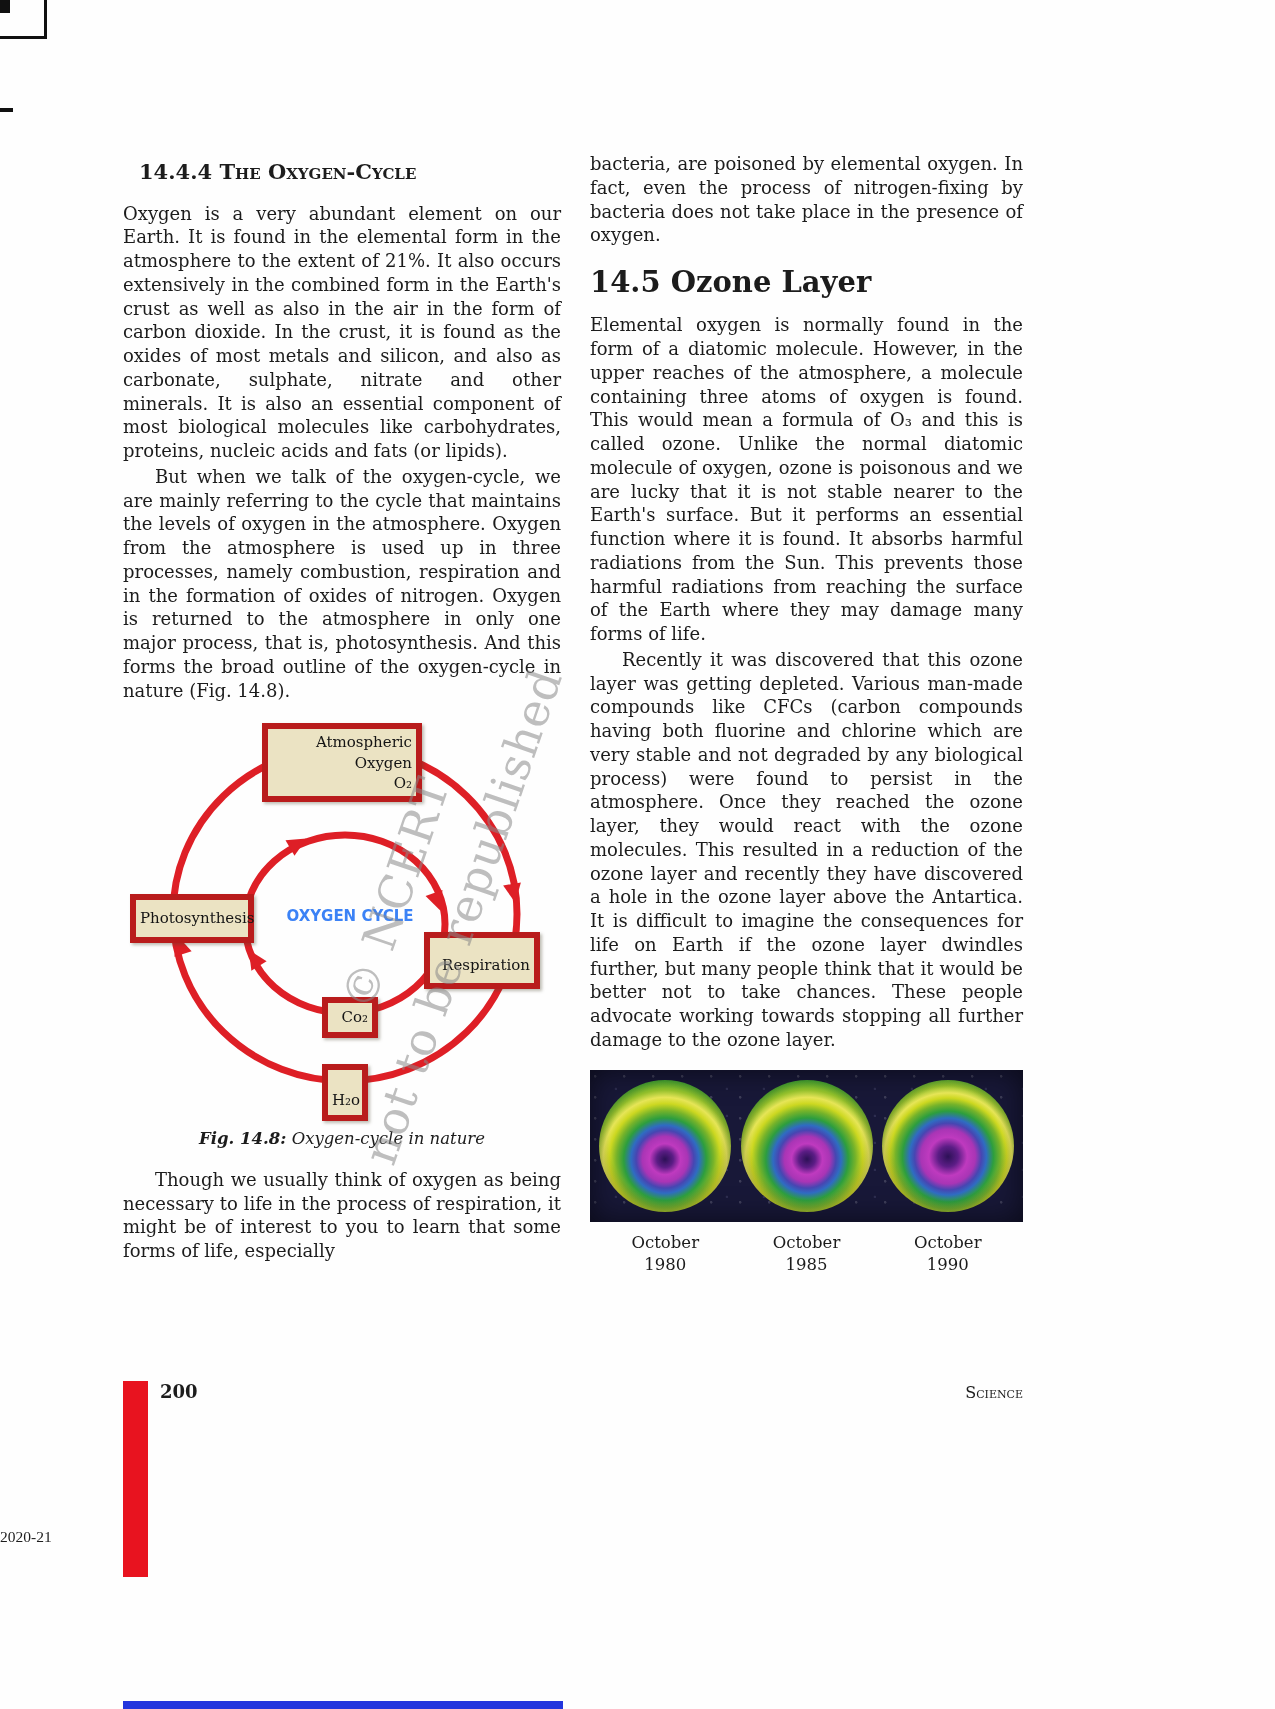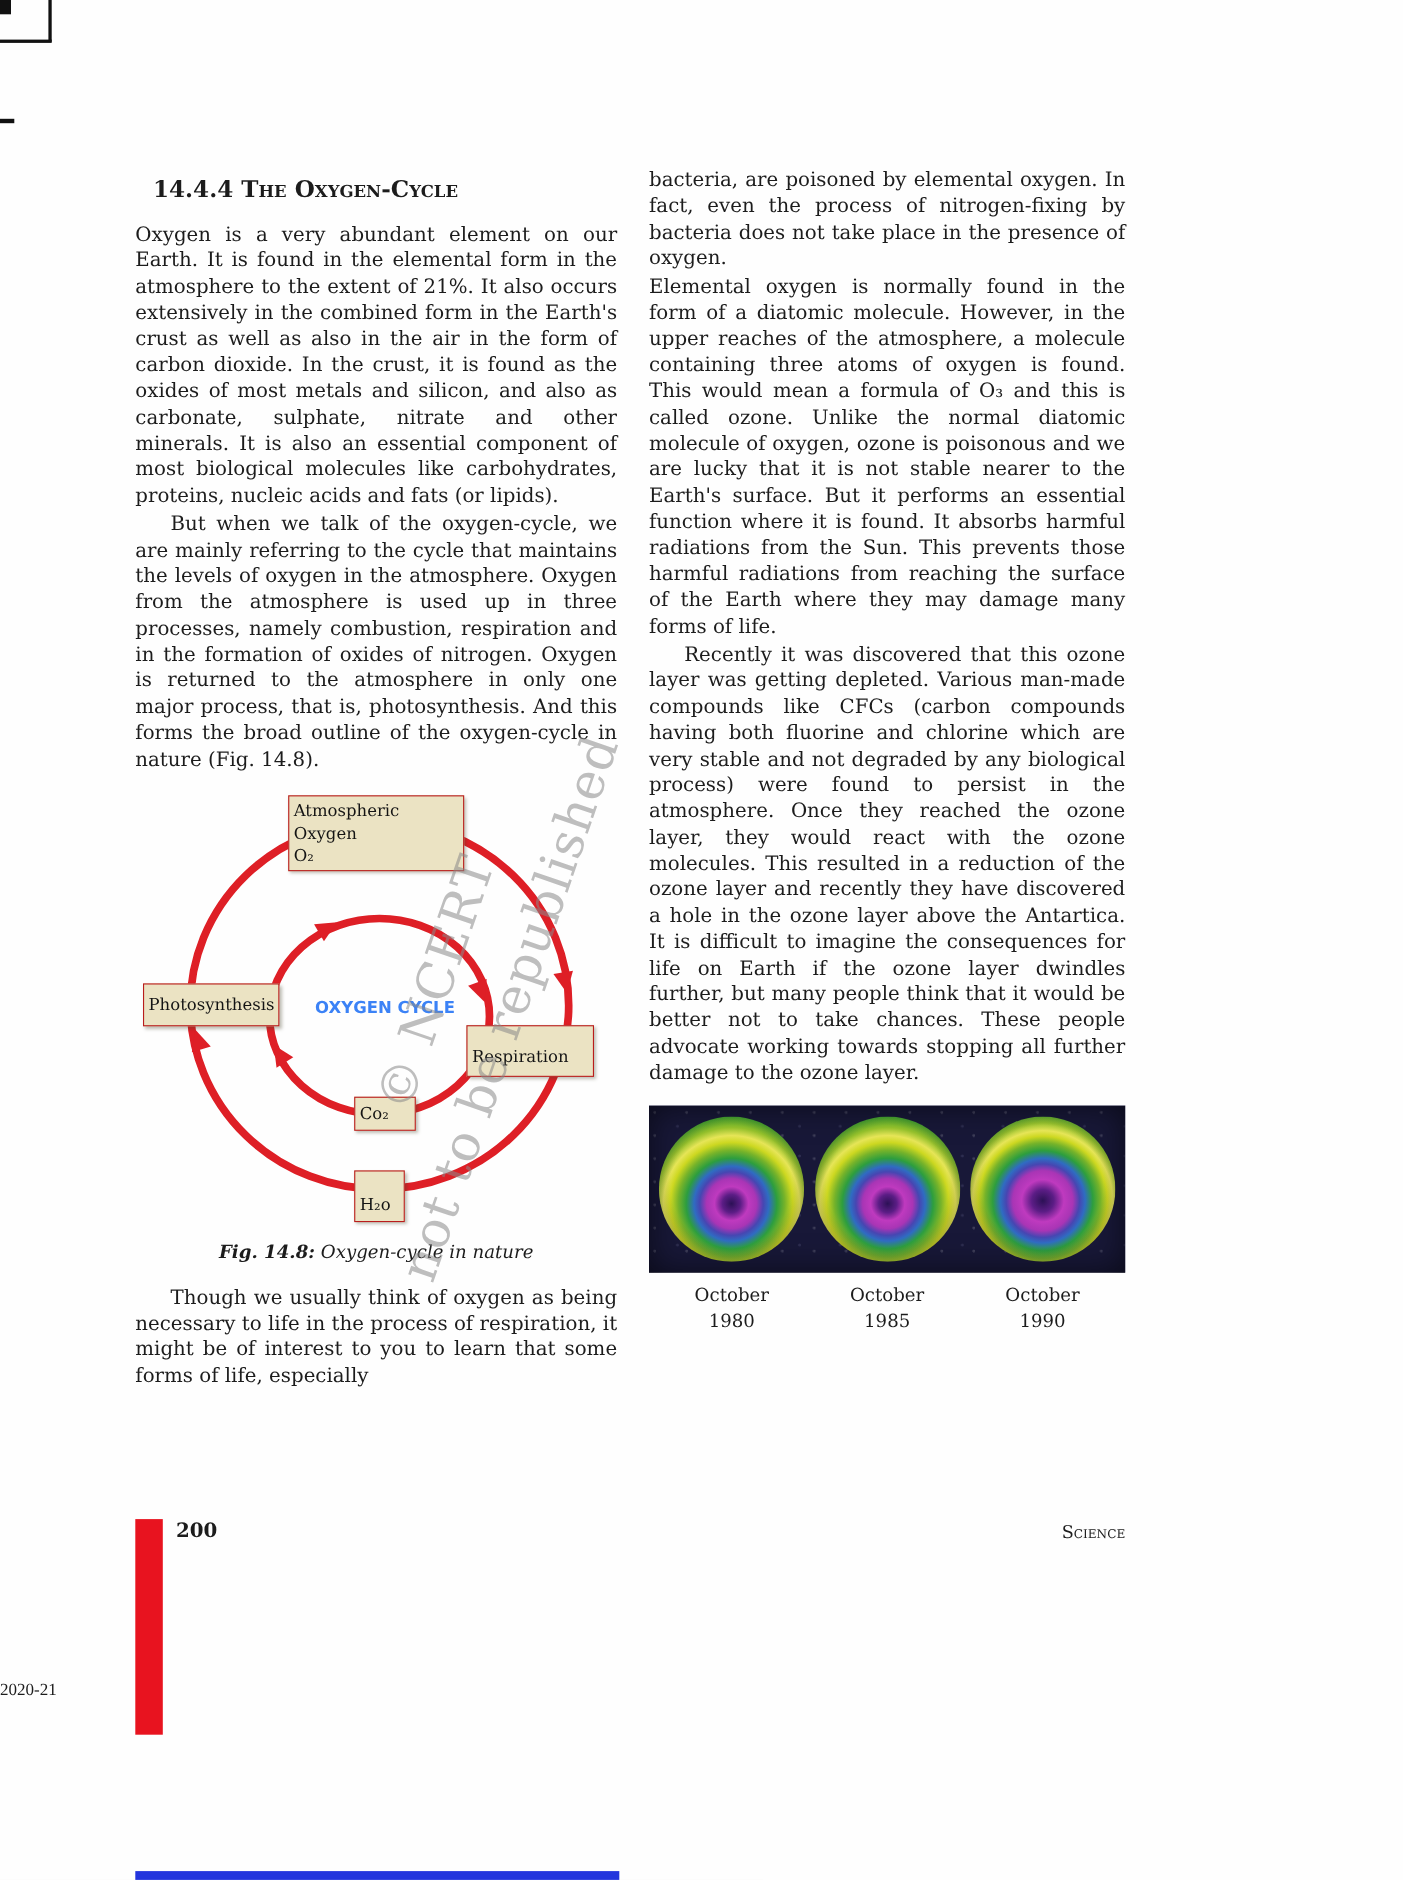--- a/index.html
+++ b/index.html
@@ -35,23 +35,23 @@
   .indent { text-indent:32px; }
 
   .h-sub { font-size:21px; font-weight:bold; margin:0 0 16px 16px; text-align:left; }
   .sc { font-variant:small-caps; }
   .h-main { font-size:29px; font-weight:bold; margin:16px 0 12px 0; text-align:left; }
 
   
   .diagram { position:relative; width:440px; height:402px; margin:18px 0 6px 0; }
   .diagram svg { position:absolute; left:0; top:0; }
   .dbox {
-    position:absolute; background:#ebe3c3; border:1px solid #b91c1c;
+    position:absolute; background:#ebe3c3; border:6px solid #b91c1c;
     box-shadow:2px 2px 3px rgba(70,65,40,.35);
-    text-align:left; font-size:15px; line-height:1.35; padding:3px 4px; color:#141414;
+    text-align:right; font-size:15px; line-height:1.35; padding:3px 4px; color:#141414;
   }
   .dbox-atm   { left:139px; top:3px;   width:160px; }
   .dbox-org   { left:145px; top:91px;  width:140px; }
   .dbox-photo { left:7px;   top:174px; width:124px; padding-top:8px; padding-bottom:8px; }
   .dbox-resp  { left:301px; top:176px; width:116px; padding-top:17px; padding-bottom:7px;margin-top:36px; }
   .dbox-co2   { left:199px; top:277px; width:56px; padding-top:4px; padding-bottom:4px; }
   .dbox-h2o   { left:199px; top:344px; width:46px; padding-top:20px; padding-bottom:4px; }
   .cycle-label {
     position:absolute; left:152px; top:187px; width:150px; text-align:center;
     font-family:"DejaVu Sans","Liberation Sans",sans-serif; font-weight:bold; font-size:15px; color:#3b82f6;
@@ -160,20 +160,21 @@
       <span class="cap-text">Oxygen-cycle in nature</span>
     </p>
 
     <p class="body-text indent">Though we usually think of oxygen as being necessary to life in the process of respiration, it might be of interest to you to learn that some forms of life, especially</p>
   </div>
 
   <div class="col col-right">
 
     <p class="body-text">bacteria, are poisoned by elemental oxygen. In fact, even the process of nitrogen-fixing by bacteria does not take place in the presence of oxygen.</p>
 
+    <h2 class="h-main">14.5 Ozone Layer</h2>
 
     <p class="body-text">Elemental oxygen is normally found in the form of a diatomic molecule. However, in the upper reaches of the atmosphere, a molecule containing three atoms of oxygen is found. This would mean a formula of O₃ and this is called ozone. Unlike the normal diatomic molecule of oxygen, ozone is poisonous and we are lucky that it is not stable nearer to the Earth's surface. But it performs an essential function where it is found. It absorbs harmful radiations from the Sun. This prevents those harmful radiations from reaching the surface of the Earth where they may damage many forms of life.</p>
     <p class="body-text indent">Recently it was discovered that this ozone layer was getting depleted. Various man-made compounds like CFCs (carbon compounds having both fluorine and chlorine which are very stable and not degraded by any biological process) were found to persist in the atmosphere. Once they reached the ozone layer, they would react with the ozone molecules. This resulted in a reduction of the ozone layer and recently they have discovered a hole in the ozone layer above the Antartica. It is difficult to imagine the consequences for life on Earth if the ozone layer dwindles further, but many people think that it would be better not to take chances. These people advocate working towards stopping all further damage to the ozone layer.</p>
 
     <div class="sat-figure">
       <div class="globe"></div>
       <div class="globe"></div>
       <div class="globe"></div>
     </div>
 

